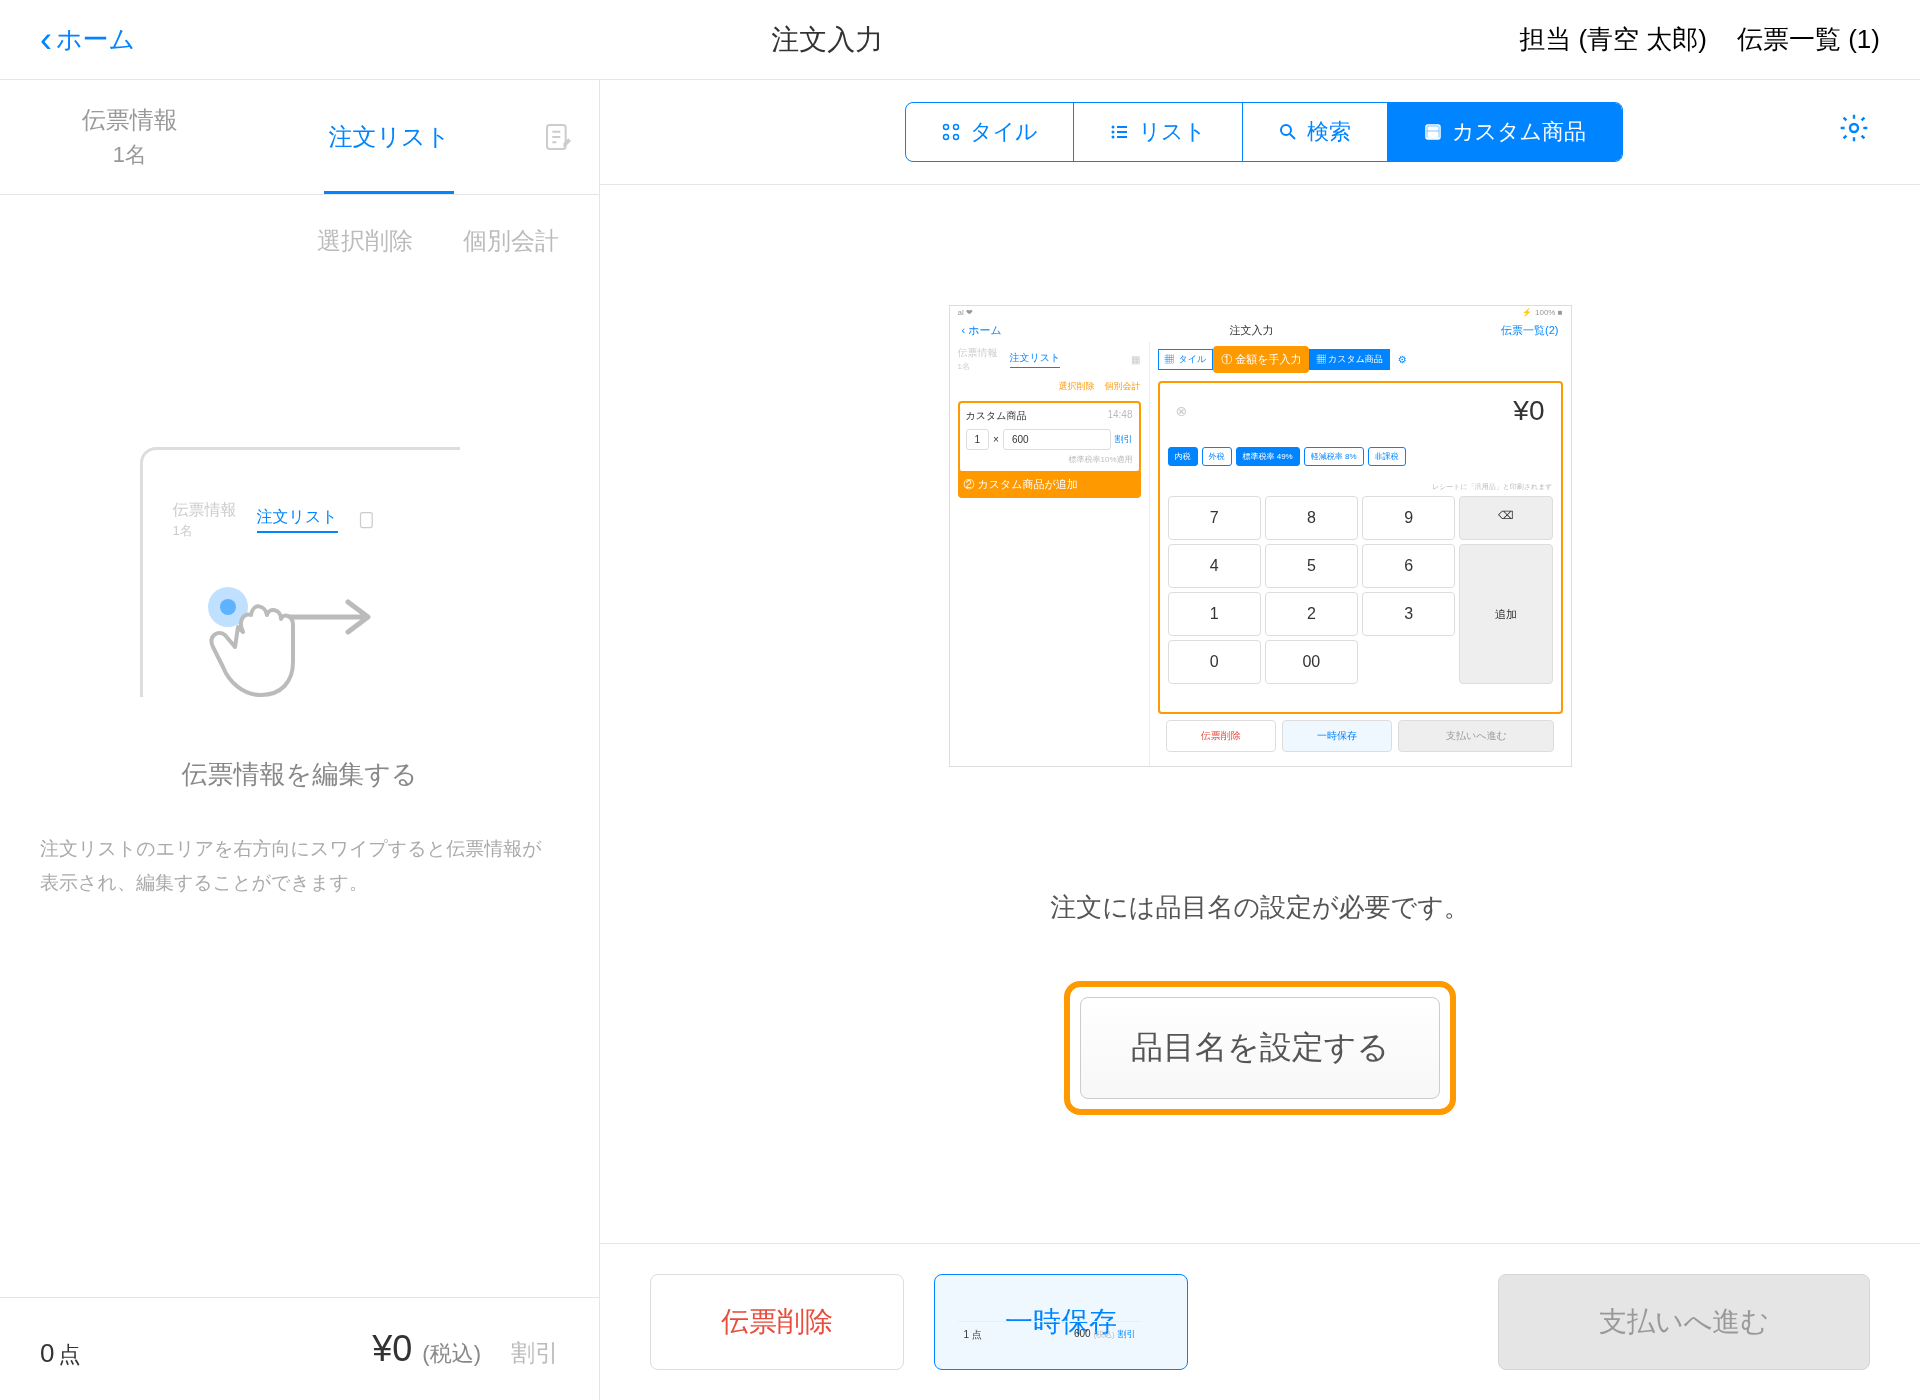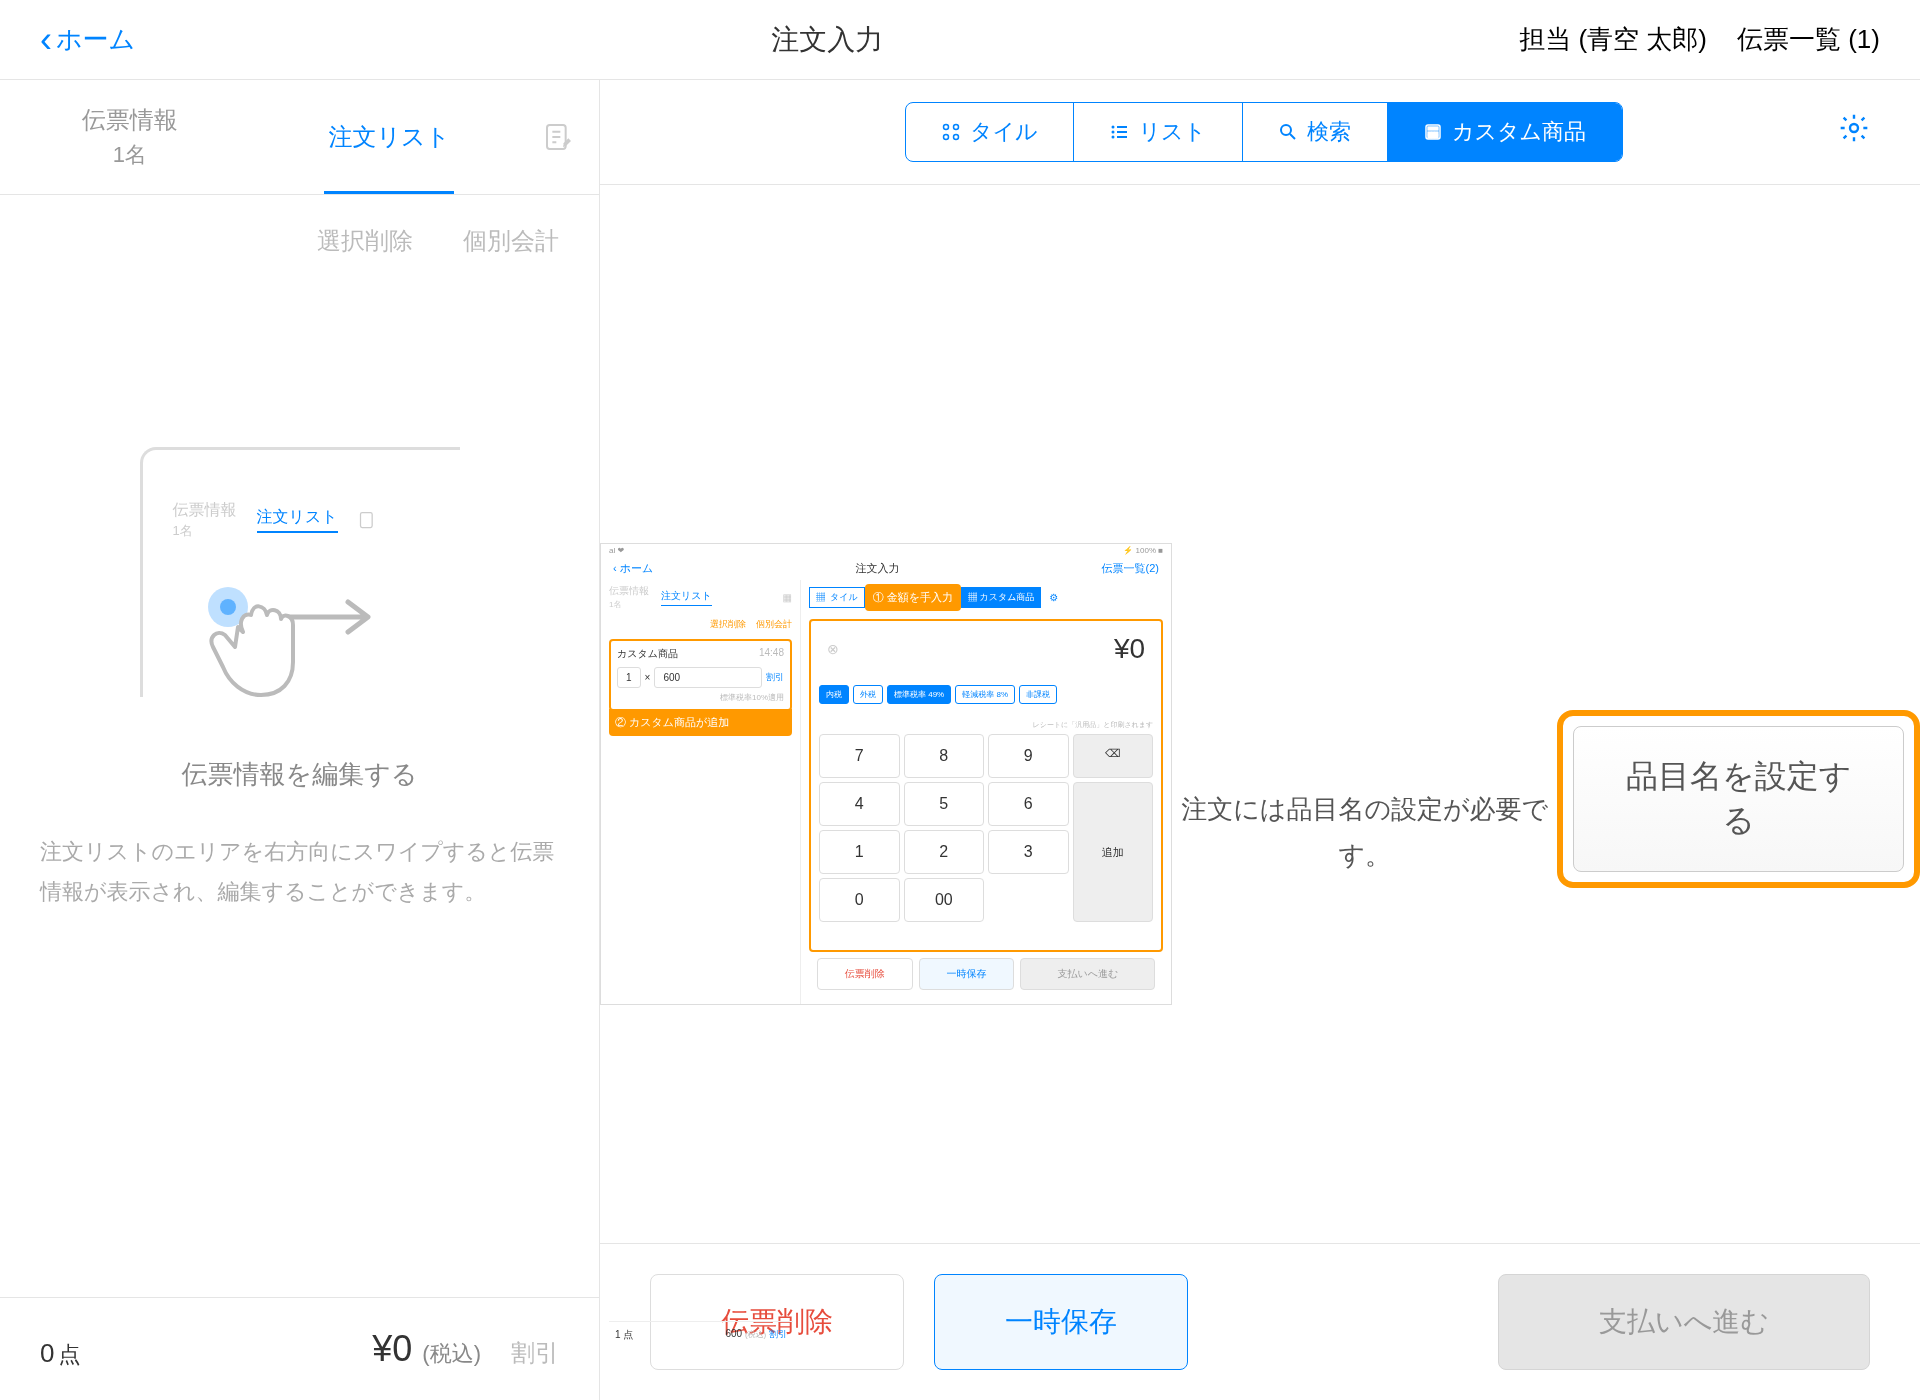--- a/index.html
+++ b/index.html
@@ -139,21 +139,21 @@
       bottom: -10px;
       left: 50px;
     }
     .side-heading {
       font-size: 26px;
       text-align: center;
       margin-bottom: 40px;
       color: #888;
     }
     .side-desc {
-      font-size: 22px;
+      font-size: 19px;
       line-height: 1.8;
       color: #aaa;
     }
     .side-footer {
       display: flex;
       align-items: flex-end;
       justify-content: space-between;
       padding: 30px 40px;
       border-top: 1px solid #e5e5e5;
     }
@@ -207,21 +207,21 @@
       color: #fff;
     }
     .gear-icon {
       color: #0084ff;
       font-size: 34px;
       cursor: pointer;
     }
     .content-body {
       flex: 1;
       display: flex;
-      flex-direction: row;
+      flex-direction: column;
       align-items: center;
       padding-top: 120px;
     }
     
     .screenshot {
       width: 623px;
       height: 462px;
       border: 1px solid #ddd;
       background: #fff;
       font-size: 10px;

